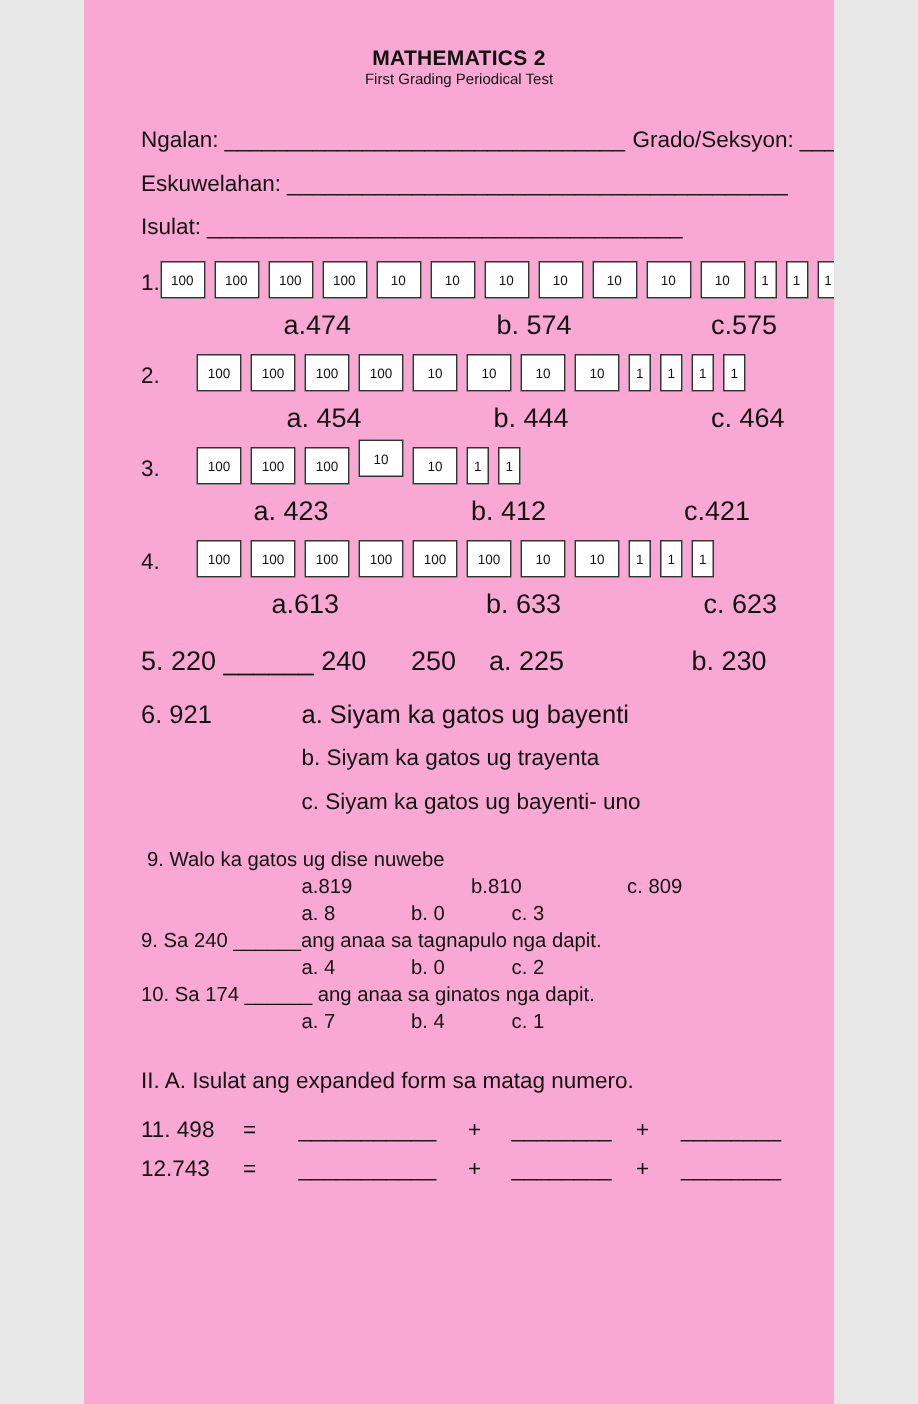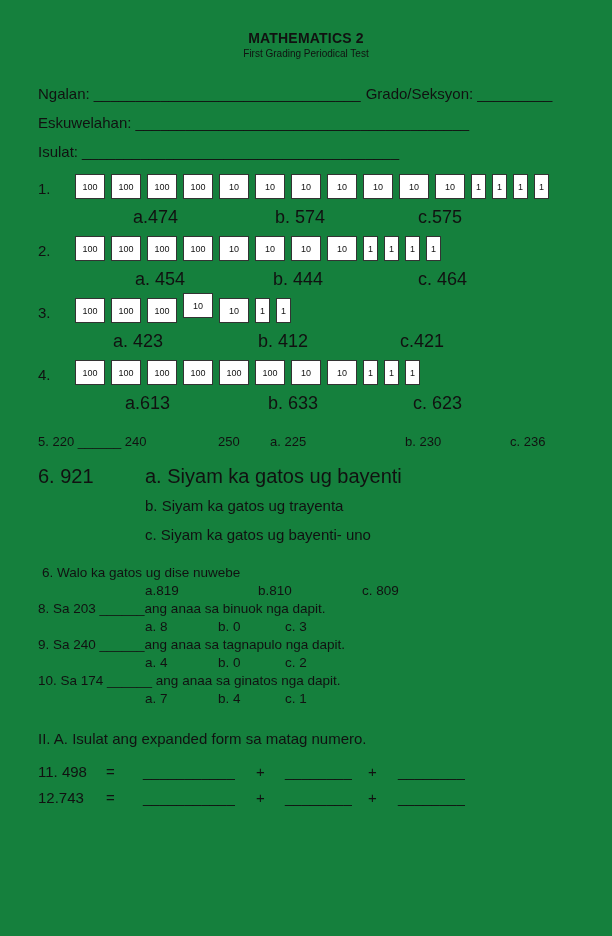--- a/index.html
+++ b/index.html
@@ -1,22 +1,22 @@
 <!DOCTYPE html>
 <html><head>
 <meta charset="utf-8">
 <style>
   * { box-sizing: border-box; }
   html, body { margin: 0; padding: 0; background: #e8e8e8; }
   .page {
     position: relative;
-    width: 612px;
+    width: 500px;
     height: 936px;
     margin: 0 auto;
-    background: #15803d;
+    background: #f9a8d4;
     color: #111;
     font-family: "Liberation Sans", sans-serif;
     padding: 30px 38px 0 38px;
     overflow: hidden;
   }
 
   
   .doc-header { text-align: center; margin-bottom: 26px; }
   .doc-title { font-size: 14px; font-weight: bold; margin: 0; letter-spacing: 0.2px; }
   .doc-subtitle { font-size: 10px; margin-top: 2px; }
@@ -42,27 +42,27 @@
 
   
   .options-row { position: relative; height: 30px; margin-bottom: 2px; font-size: 18px; }
   .options-row .opt { position: absolute; top: 50%; transform: translateY(-50%); white-space: nowrap; }
   .r1 .opt-a { left: 95px; }  .r1 .opt-b { left: 237px; } .r1 .opt-c { left: 380px; }
   .r2 .opt-a { left: 97px; }  .r2 .opt-b { left: 235px; } .r2 .opt-c { left: 380px; }
   .r3 .opt-a { left: 75px; }  .r3 .opt-b { left: 220px; } .r3 .opt-c { left: 362px; }
   .r4 .opt-a { left: 87px; }  .r4 .opt-b { left: 230px; } .r4 .opt-c { left: 375px; }
 
   
-  .q5-row { position: relative; height: 30px; margin: 8px 0 6px 0; font-size: 13px; }
+  .q5-row { position: relative; height: 30px; margin: 8px 0 6px 0; font-size: 18px; }
   .q5-row span { position: absolute; top: 50%; transform: translateY(-50%); white-space: nowrap; }
   .q5-p0 { left: 0; } .q5-p1 { left: 180px; } .q5-p2 { left: 232px; }
   .q5-p3 { left: 367px; } .q5-p4 { left: 472px; }
 
   
-  .q6-line1 { display: flex; font-size: 20px; line-height: 29px; }
+  .q6-line1 { display: flex; font-size: 17px; line-height: 29px; }
   .q6-num { width: 107px; flex: 0 0 107px; }
   .q6-line { font-size: 15px; line-height: 29px; padding-left: 107px; }
 
   
   .tight-group { margin-top: 15px; font-size: 13.5px; line-height: 18px; }
   .q-text { height: 18px; white-space: nowrap; }
   .q-text.q7 { padding-left: 4px; }
   .q-opts { position: relative; height: 18px; }
   .q-opts span { position: absolute; white-space: nowrap; }
   .q-opts .oa { left: 107px; }
@@ -202,28 +202,27 @@
     <span>a. Siyam ka gatos ug bayenti</span>
   </div>
   <div class="q6-line">
     <span>b. Siyam ka gatos ug trayenta</span>
   </div>
   <div class="q6-line">
     <span>c. Siyam ka gatos ug bayenti- uno</span>
   </div>
 
   <div class="tight-group">
-    <div class="q-text q7">6. Walo ka gatos ug dise nuwebe</div>
+    <div class="q-text q7">9. Walo ka gatos ug dise nuwebe</div>
     <div class="q-opts wide">
       <span class="oa">a.819</span>
       <span class="ob">b.810</span>
       <span class="oc">c. 809</span>
     </div>
 
-    <div class="q-text">8. Sa 203 ______ang anaa sa binuok nga dapit.</div>
     <div class="q-opts">
       <span class="oa">a. 8</span>
       <span class="ob">b. 0</span>
       <span class="oc">c. 3</span>
     </div>
 
     <div class="q-text">9. Sa 240 ______ang anaa sa tagnapulo nga dapit.</div>
     <div class="q-opts">
       <span class="oa">a. 4</span>
       <span class="ob">b. 0</span>

